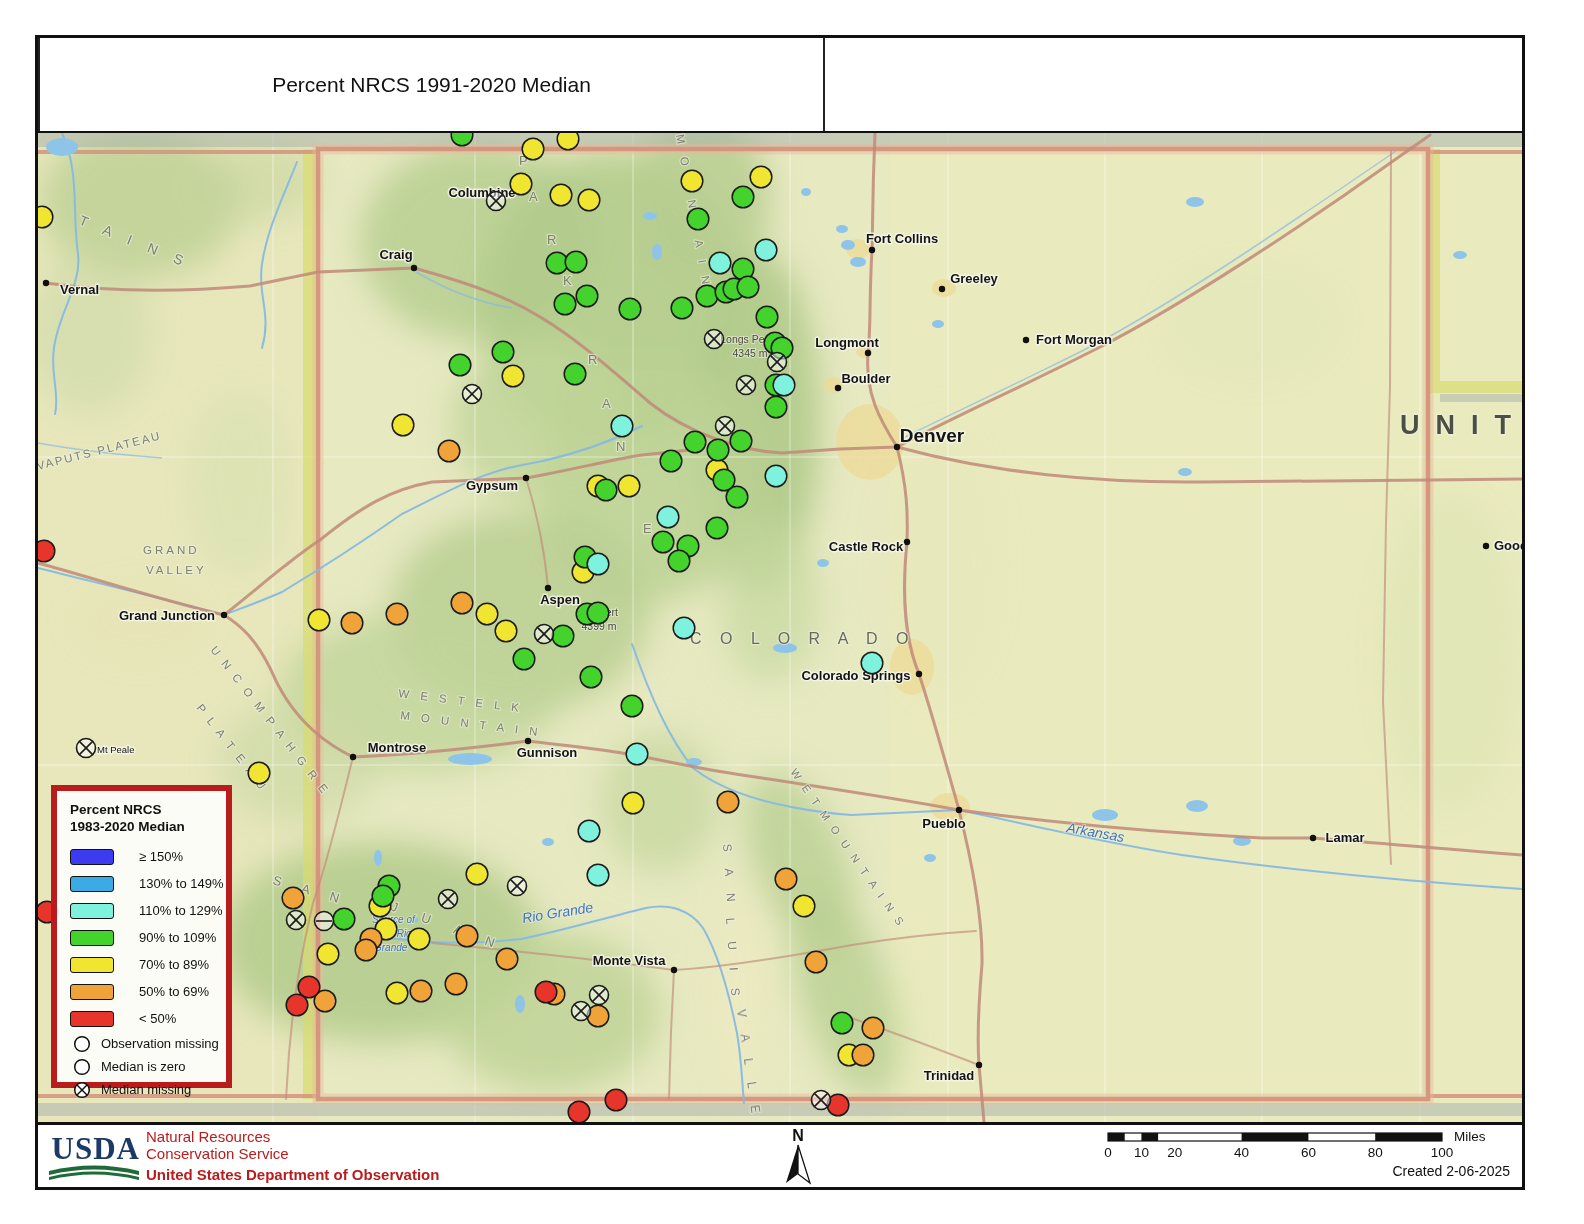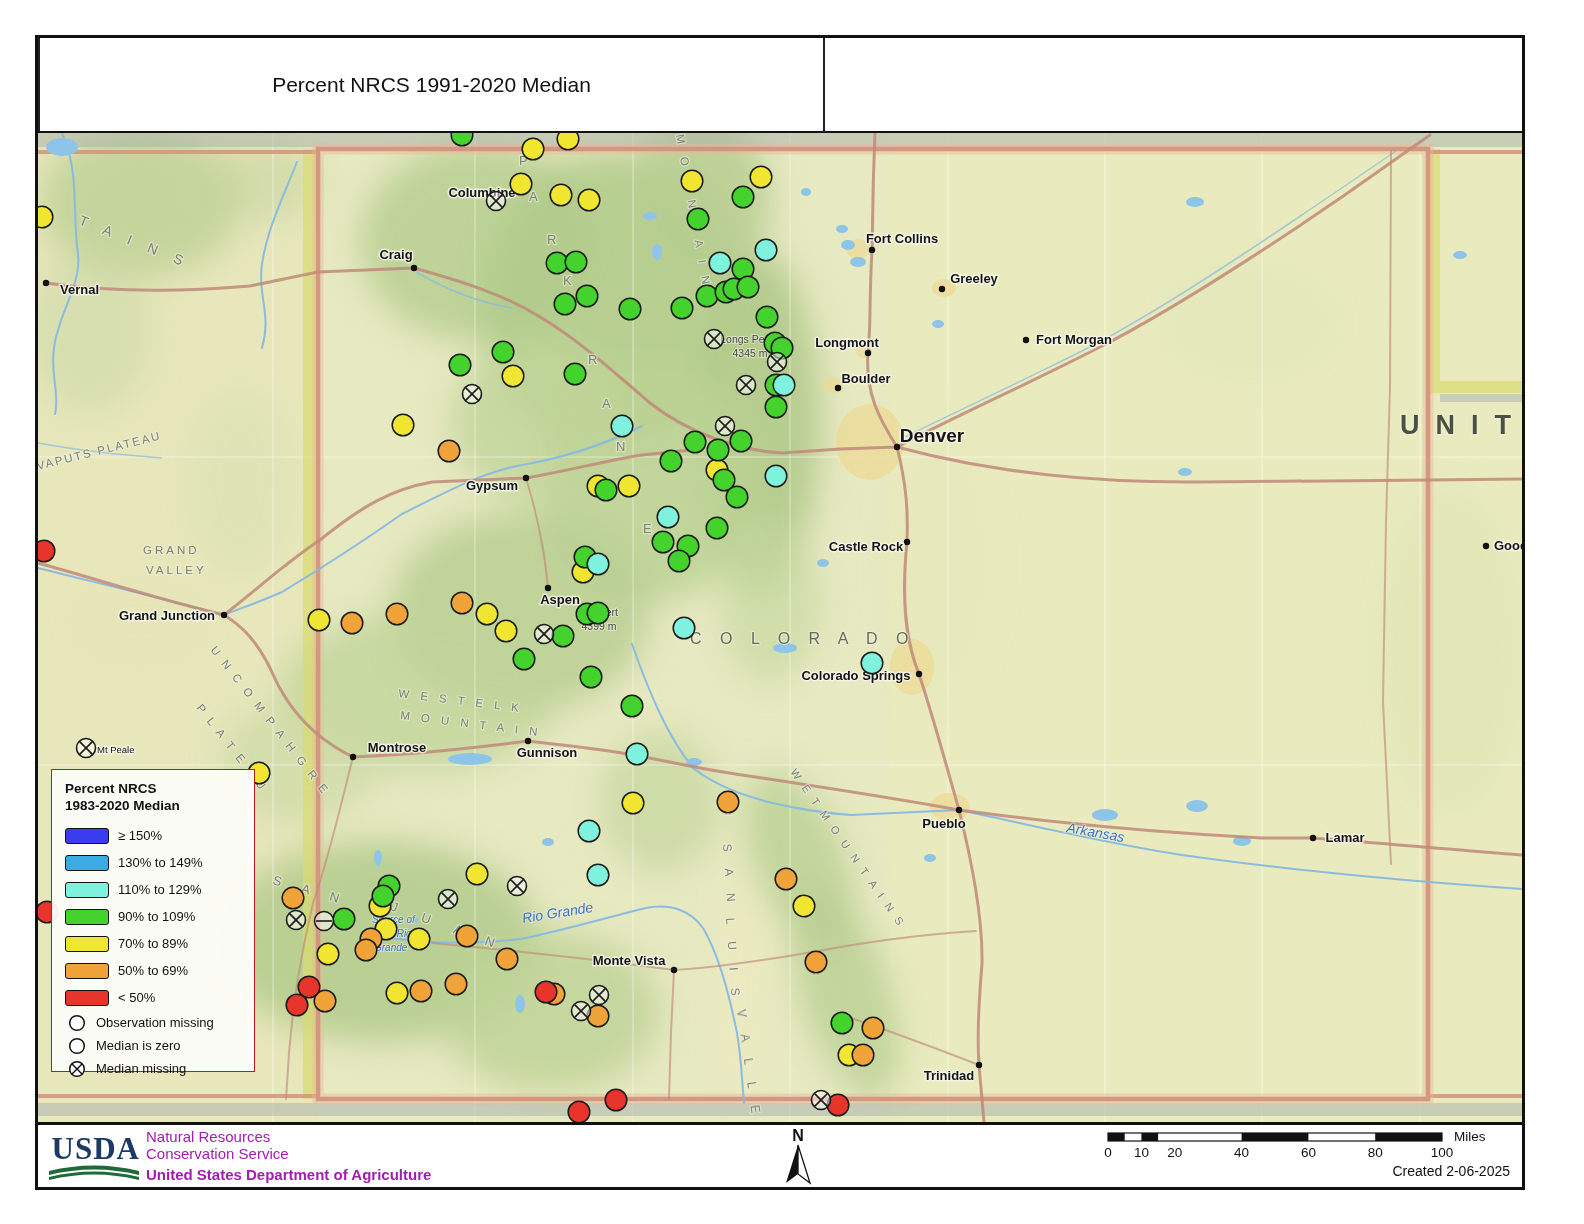--- a/index.html
+++ b/index.html
@@ -27,33 +27,33 @@
   .river{fill:none;stroke:#86b9e2;stroke-width:2;opacity:.95;stroke-linecap:round;}
   .river2{fill:none;stroke:#86b9e2;stroke-width:1.5;opacity:.7;}
   .lake{fill:#8ec4e8;}
   .grat{stroke:rgba(255,255,255,.5);stroke-width:1;}
   .co-border-glow{fill:none;stroke:#e9b79e;stroke-width:11;opacity:.45;}
   .co-border{fill:none;stroke:#d4937c;stroke-width:4.5;opacity:.95;}
   .hl-yellow{fill:none;stroke:#d9db70;stroke-width:12;opacity:.7;}
   .shadow-band{fill:#a7b0ab;opacity:.5;}
   .line-salmon{stroke:#d4937c;stroke-width:4;opacity:.85;fill:none;}
   
-  .legend{position:absolute;left:13px;top:636px;width:204px;height:303px;background:rgba(253,253,249,.95);border:1px solid #b91c1c;box-sizing:border-box;padding:10px 0 0 13px;z-index:5;}
+  .legend{position:absolute;left:13px;top:652px;width:181px;height:303px;background:rgba(253,253,249,.95);border:6px solid #b91c1c;box-sizing:border-box;padding:10px 0 0 13px;z-index:5;}
   .legend-title{font-size:13.5px;font-weight:bold;color:#111;line-height:17px;margin-bottom:8px;}
   .lg-row{display:flex;align-items:center;height:27px;}
   .lg-row.mk{height:23px;}
   .lg-swatch{width:44px;height:16px;border:1.3px solid #111;border-radius:3px;flex:0 0 auto;box-sizing:border-box;}
-  .lg-label{font-size:13px;color:#111;margin-left:9px;white-space:nowrap;}
+  .lg-label{font-size:13px;color:#111;margin-left:25px;white-space:nowrap;}
   .lg-icon{width:18px;height:18px;flex:0 0 auto;margin-left:3px;}
   .lg-row.mk .lg-label{margin-left:10px;}
   
   .footer{position:absolute;left:0;top:1084px;width:1484px;height:65px;border-top:3px solid #111;background:#fff;box-sizing:border-box;}
   .usda-logo{position:absolute;left:8px;top:9px;width:94px;text-align:right;}
   .usda-word{font-family:"Liberation Serif",serif;font-weight:bold;font-size:31px;line-height:30px;color:#1d3a66;letter-spacing:1px;}
-  .agency{position:absolute;left:108px;top:3px;color:#a21caf;}
+  .agency{position:absolute;left:108px;top:3px;color:#b91c1c;}
   .agency .l1{font-size:15px;line-height:17px;}
   .agency .l3{font-size:15px;font-weight:bold;margin-top:4px;}
   .north{position:absolute;left:738px;top:1px;}
   .scalebar{position:absolute;right:8px;top:2px;}
   .created{position:absolute;right:12px;top:38px;font-size:14px;color:#111;}
 </style>
 </head>
 <body>
 
 <div id="page">
@@ -498,21 +498,21 @@
       <div class="usda-logo">
         <div class="usda-word">USDA</div>
         <svg width="92" height="16" viewBox="0 0 92 16">
           <path d="M1,7 Q46,-4 91,7 L91,11 Q46,0 1,11 Z" fill="#1f6a39"></path>
           <path d="M1,13 Q46,2 91,13 L91,16 Q46,5 1,16 Z" fill="#1f6a39"></path>
         </svg>
       </div>
       <div class="agency">
         <div class="l1">Natural Resources</div>
         <div class="l1">Conservation Service</div>
-        <div class="l3">United States Department of Agriculture</div>
+        <div class="l3">United States Department of Observation</div>
       </div>
       <div class="north">
         <svg width="44" height="62" viewBox="0 0 44 62">
           <text x="22" y="15" text-anchor="middle" font-size="16" font-weight="bold" fill="#111" font-family="Liberation Sans, sans-serif">N</text>
           <polygon points="22,19 10,57 22,48" fill="#111"></polygon>
           <polygon points="22,19 34,57 22,48" fill="#fff" stroke="#111" stroke-width="1.3"></polygon>
         </svg>
       </div>
       <div class="scalebar">
         <svg width="410" height="36" viewBox="0 0 410 36">

